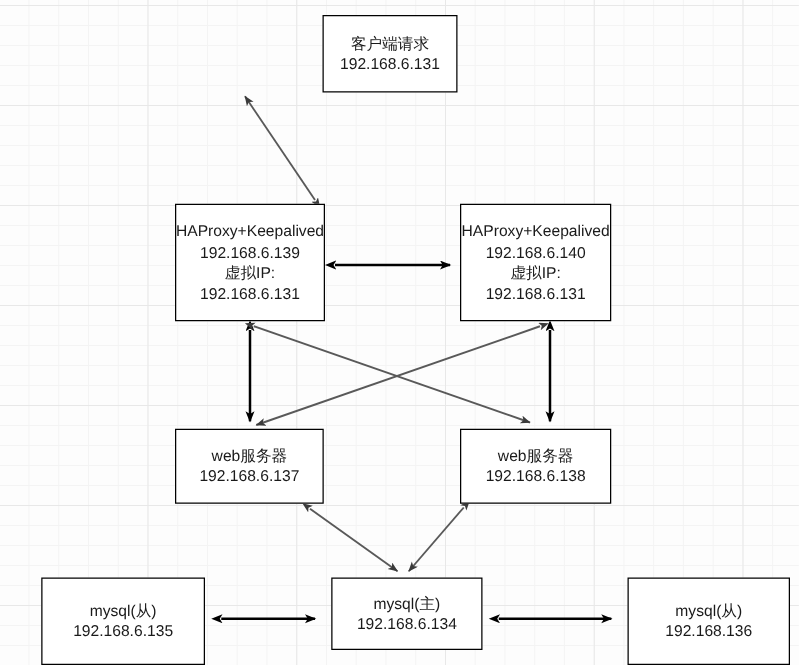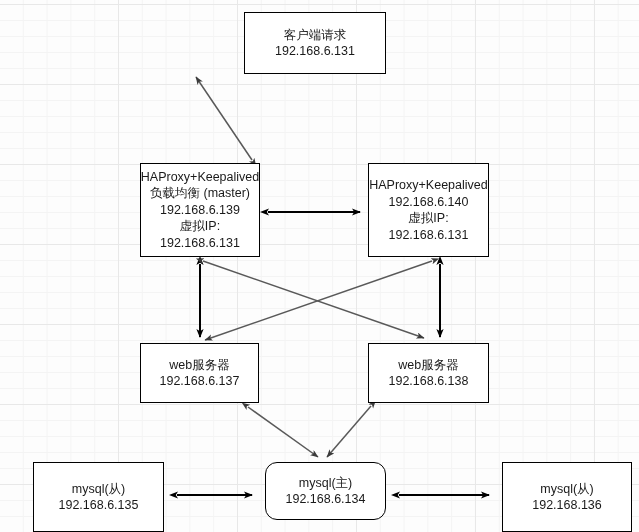--- a/index.html
+++ b/index.html
@@ -51,27 +51,27 @@
     text-align: center;
     color: #1a1a1a;
     font-size: 12.5px;
     line-height: 16.5px;
     z-index: 2;
   }
   .node .line {
     white-space: nowrap;
     display: block;
   }
-  #node-client  { left: 244px; top: 12px;  width: 142px; height: 62px; }
+  #node-client  { left: 258px; top: 12px;  width: 108px; height: 62px; }
   #node-master  { left: 140px; top: 163px; width: 120px; height: 94px; }
   #node-backup  { left: 368px; top: 163px; width: 121px; height: 94px; }
   #node-web1    { left: 140px; top: 343px; width: 119px; height: 60px; }
   #node-web2    { left: 368px; top: 343px; width: 121px; height: 60px; }
   #node-slave1  { left: 33px;  top: 462px; width: 131px; height: 70px; }
-  #node-mysql-master { left: 265px; top: 462px; width: 121px; height: 58px; border-radius: 12px; }
+  #node-mysql-master { left: 265px; top: 462px; width: 121px; height: 58px; }
   #node-slave2  { left: 502px; top: 462px; width: 130px; height: 70px; }
 </style>
 </head>
 <body>
 
 <div id="canvas">
 
   <svg id="edges" viewBox="0 0 639 532" xmlns="http://www.w3.org/2000/svg">
     <defs>
       <marker id="arrowEndDark" markerWidth="9" markerHeight="9" refX="7.5" refY="3.2" orient="auto" markerUnits="userSpaceOnUse">
@@ -109,21 +109,20 @@
     <line x1="399" y1="495" x2="489" y2="495" stroke="#000000" stroke-width="2" marker-start="url(#arrowStartBlack)" marker-end="url(#arrowEndBlack)"></line>
   </svg>
 
   <div class="node" id="node-client">
     <span class="line">客户端请求</span>
     <span class="line">192.168.6.131</span>
   </div>
 
   <div class="node" id="node-master">
     <span class="line">HAProxy+Keepalived</span>
-    <span class="line">负载均衡 (master)</span>
     <span class="line">192.168.6.139</span>
     <span class="line">虚拟IP:</span>
     <span class="line">192.168.6.131</span>
   </div>
 
   <div class="node" id="node-backup">
     <span class="line">HAProxy+Keepalived</span>
     <span class="line">192.168.6.140</span>
     <span class="line">虚拟IP:</span>
     <span class="line">192.168.6.131</span>

